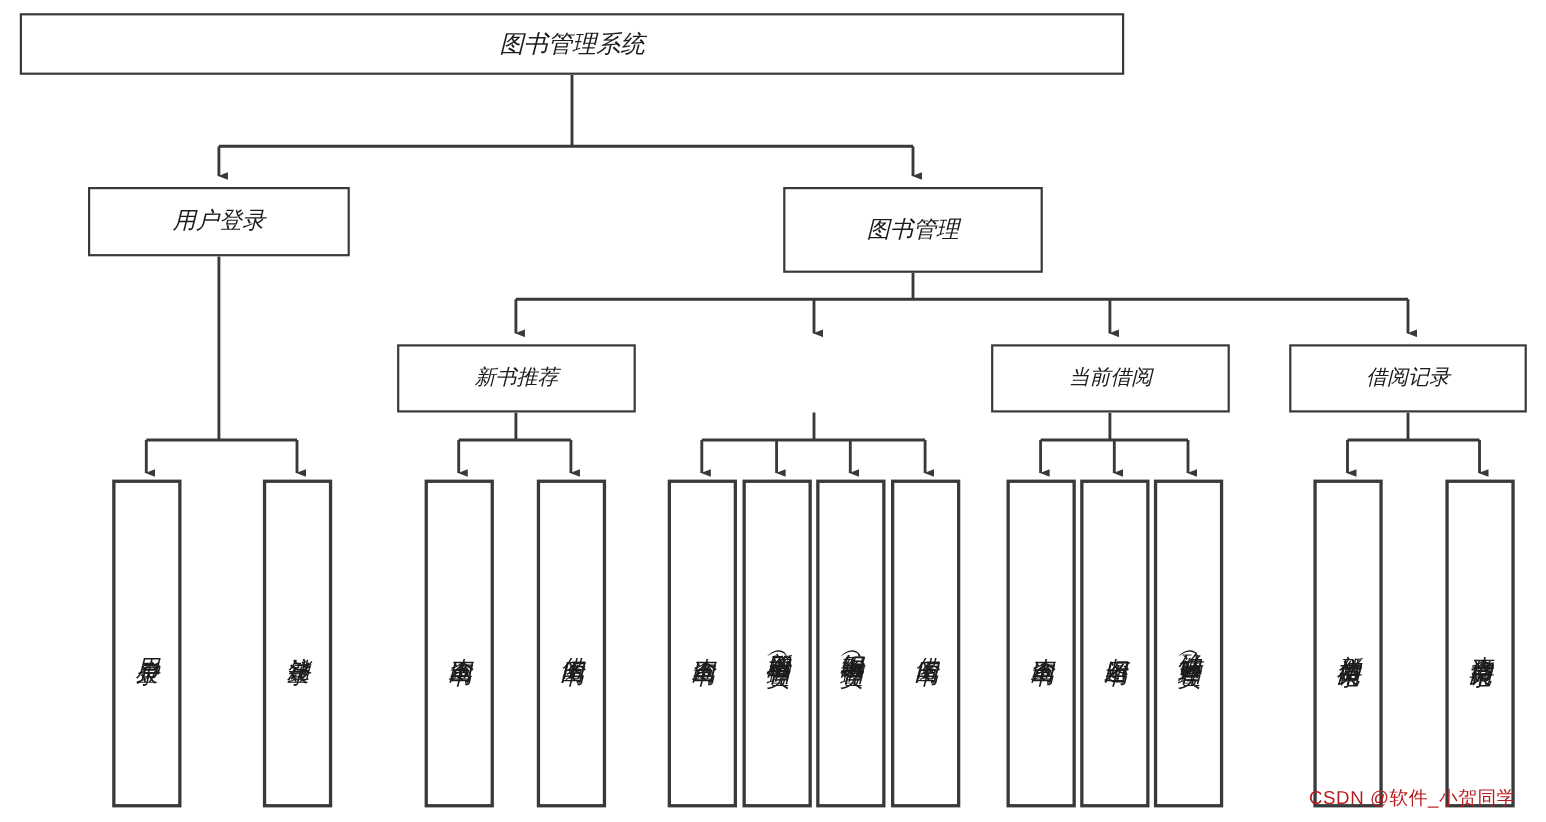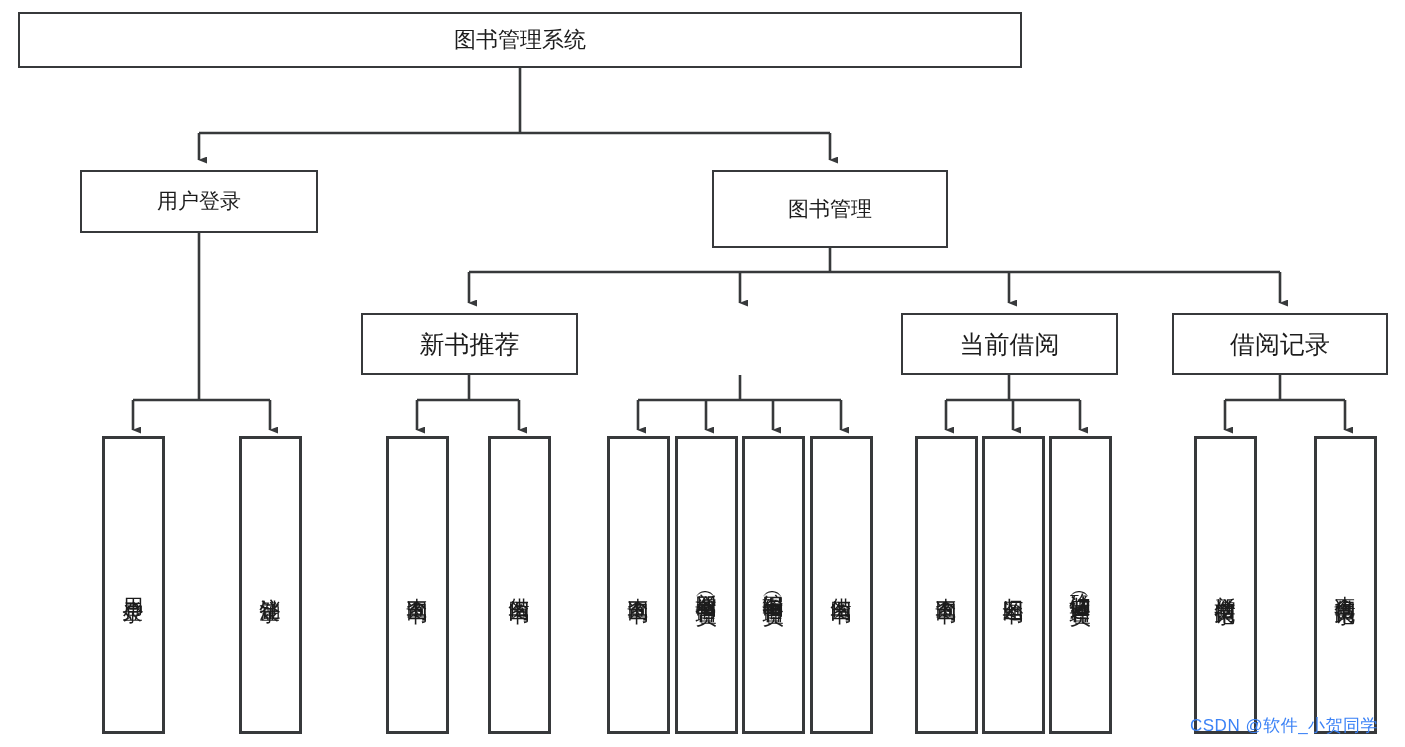--- a/index.html
+++ b/index.html
@@ -35,40 +35,41 @@
     align-items: center;
     justify-content: center;
     color: #1c1c1c;
     z-index: 2;
   }
   .node .label {
     display: block;
     text-align: center;
     line-height: 1.16;
     white-space: nowrap;
+    font-style: italic;
   }
   .node-root .label { font-size: 22px; }
   .node-l2 .label  { font-size: 21px; }
-  .node-l3 .label  { font-size: 25px; }
+  .node-l3 .label  { font-size: 19px; }
   .node-leaf {
     border-width: 3px;
   }
   .node-leaf .label {
     writing-mode: vertical-rl;
     text-orientation: upright;
     font-size: 21px;
     letter-spacing: 2px;
     line-height: 1;
   }
   #watermark {
     position: absolute;
     left: 1190px;
     top: 714px;
     font-size: 17px;
-    color: #3b82f6;
+    color: #b91c1c;
     letter-spacing: 0.5px;
     z-index: 5;
     white-space: nowrap;
     font-family: "Liberation Sans", "DejaVu Sans", sans-serif;
   }
 </style>
 </head>
 <body>
 
 <div id="diagram-root">

